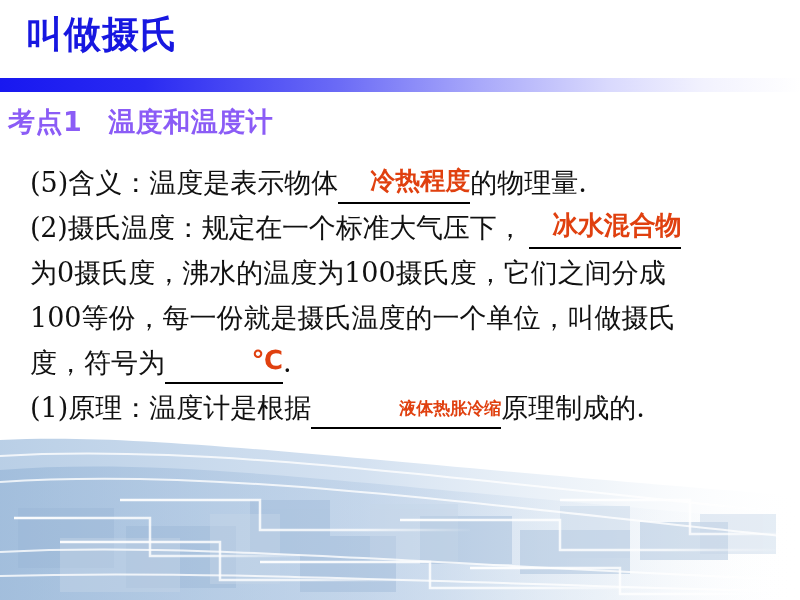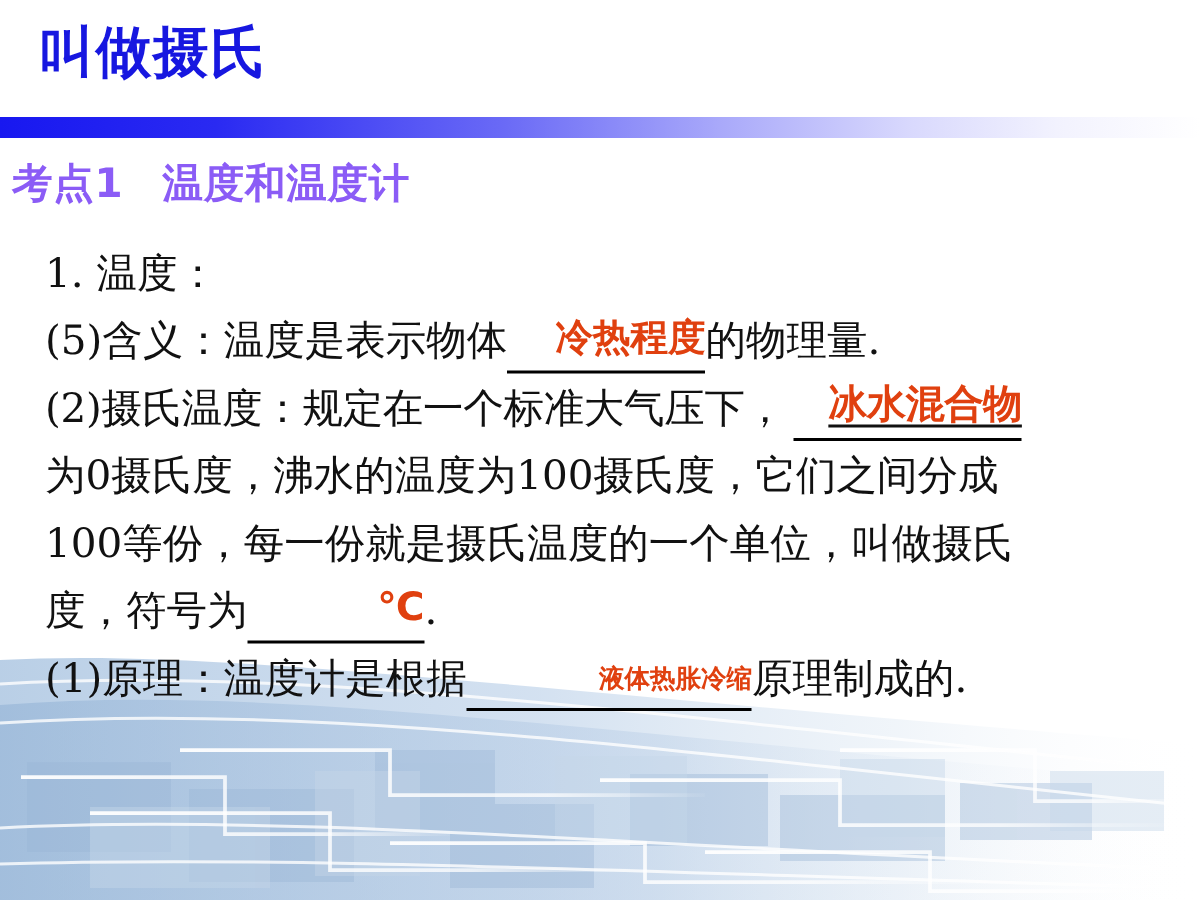--- a/index.html
+++ b/index.html
@@ -106,21 +106,21 @@
 
   .blank.w-bingshui .ans { font-size: 26px; }
   .blank.w-yeti .ans { font-size: 17px; }
   .blank.w-degc .ans { font-size: 26px; }
 
   
   .blank.w-degc .ans { letter-spacing: 0px; }
 
   .line-2-wrap { position: relative; }
   
-  .blank.w-bingshui { margin-left: 6px; text-decoration: underline; }
+  .blank.w-bingshui { margin-left: 6px; }
 </style>
 </head>
 <body>
 
 <div id="slide">
 
   <div id="bg-decor">
     <svg width="800" height="170" viewBox="0 0 800 170" xmlns="http://www.w3.org/2000/svg">
       <defs>
         <linearGradient id="gfade" x1="0" y1="0" x2="1" y2="0">
@@ -200,23 +200,20 @@
   <div id="slide-title">叫做摄氏</div>
 
   <div id="title-rule"></div>
 
   <div id="section-heading">
     <span class="kp-num">考点1</span><span>温度和温度计</span>
   </div>
 
   <div id="body-block">
 
-    <div class="body-line">
-      <span>1. 温度：</span>
-    </div>
 
     <div class="body-line">
       <span>(5)含义：温度是表示物体</span><span class="blank w-lenghua"><span class="ans">冷热程度</span></span><span>的物理量.</span>
     </div>
 
     <div class="body-line line-2-wrap tight">
       <span>(2)摄氏温度：规定在一个标准大气压下，</span><span class="blank w-bingshui"><span class="ans">冰水混合物</span></span>
     </div>
 
     <div class="body-line">

